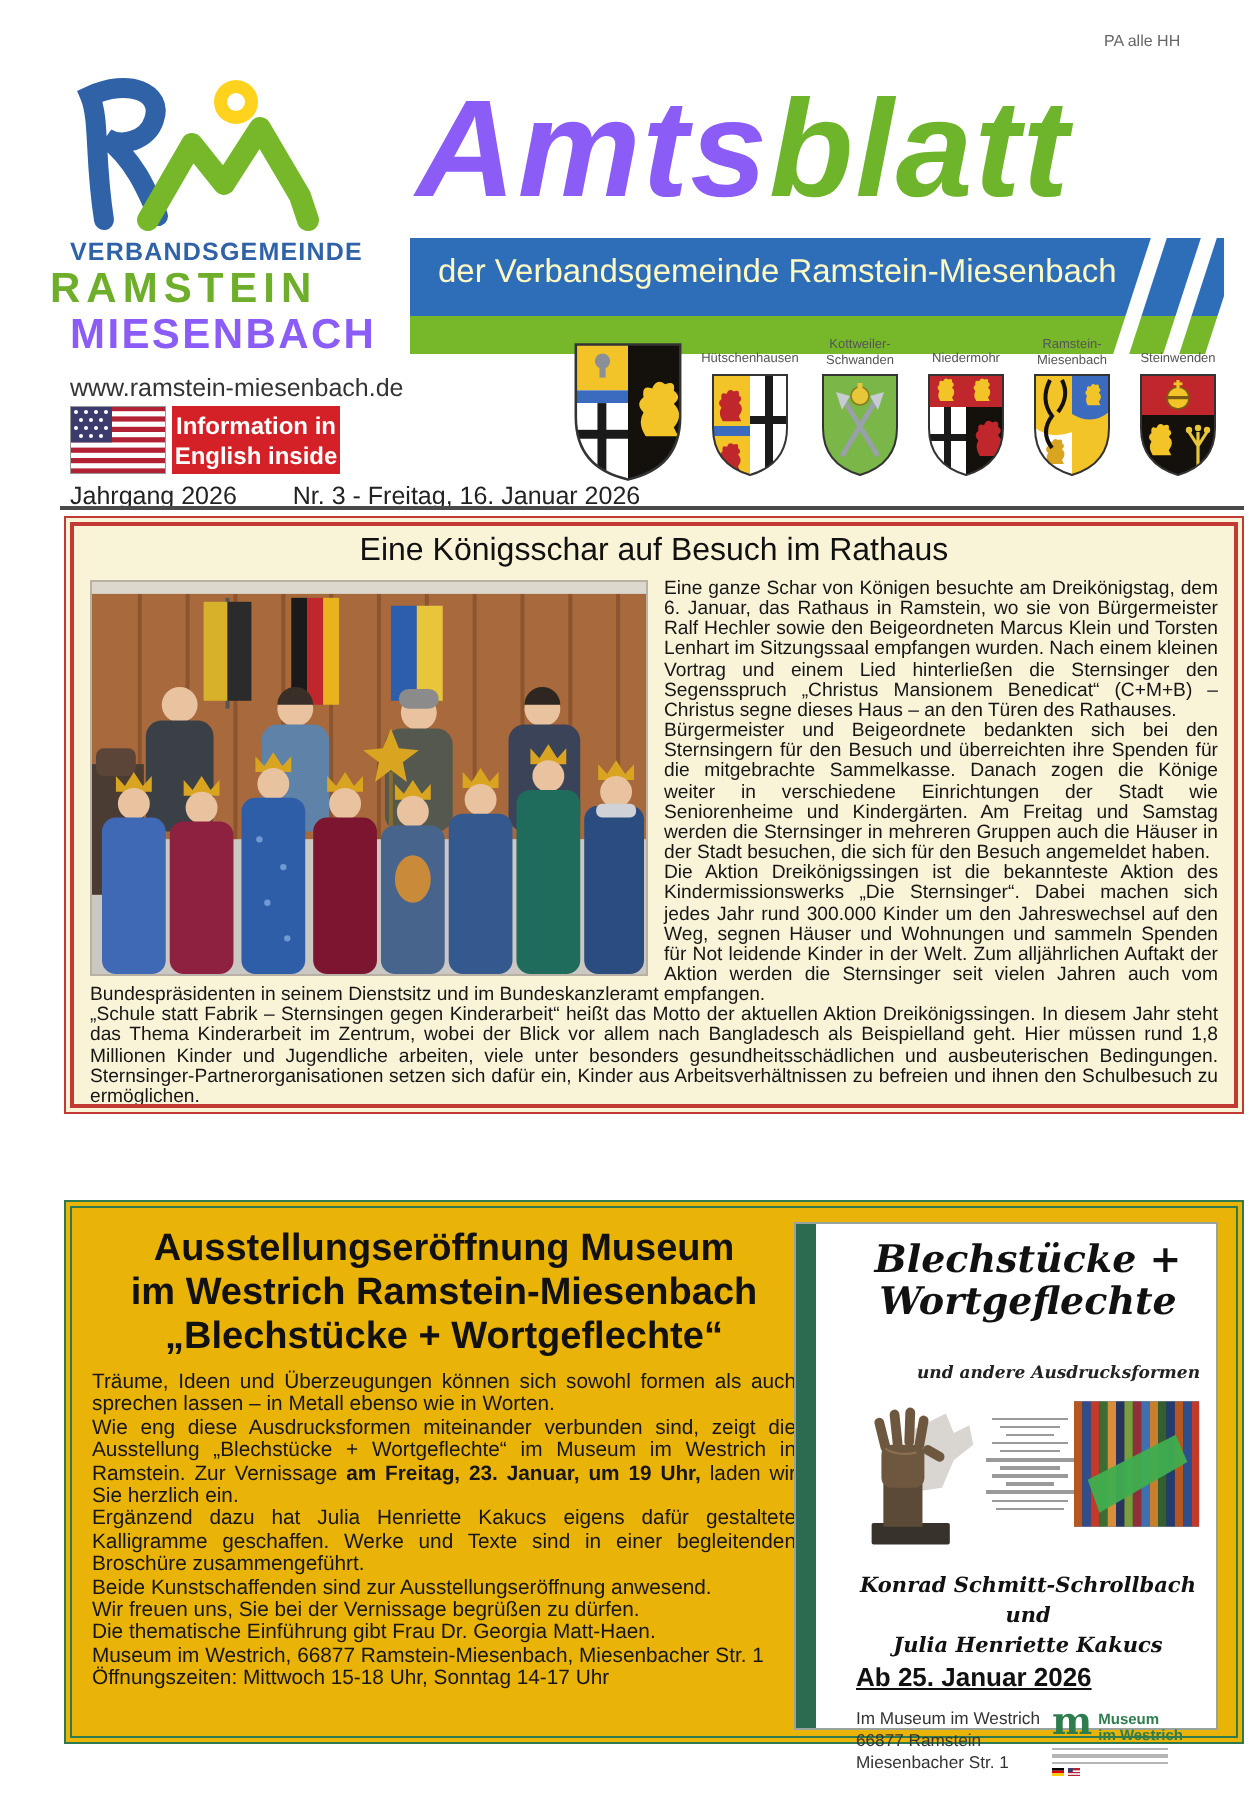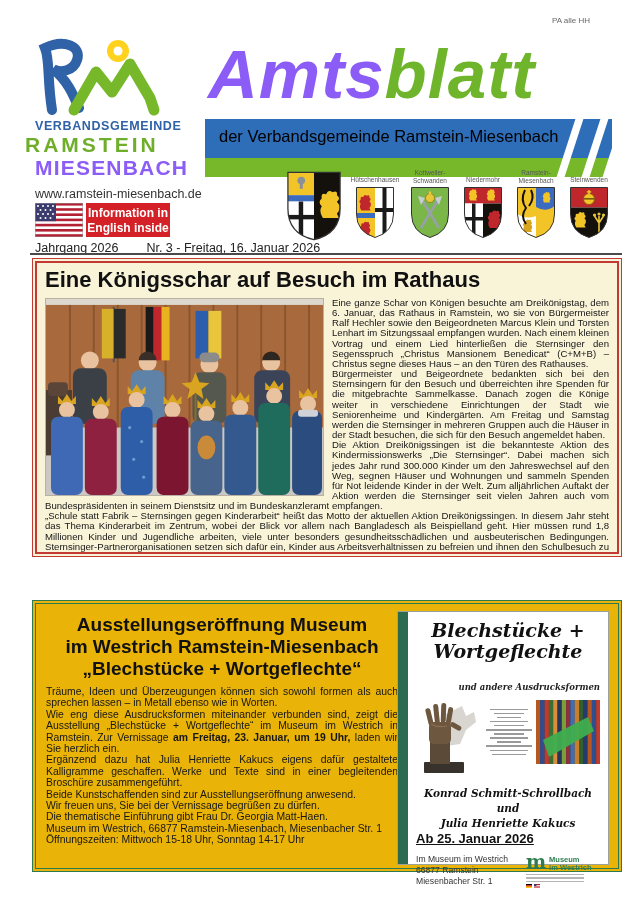--- a/index.html
+++ b/index.html
@@ -10,56 +10,56 @@
   
   .pa-note{top:16px;left:552px;font-size:8px;color:#666;}
   .rm-logo{left:32px;top:36px;}
   .org1{left:35px;top:119px;font-size:12.5px;font-weight:bold;letter-spacing:.6px;color:#2f62a7;}
   .org2{left:25px;top:133px;font-size:21px;font-weight:bold;letter-spacing:3px;color:#6fae2b;}
   .org3{left:35px;top:156px;font-size:21px;font-weight:bold;letter-spacing:1.2px;color:#8b5cf6;}
   .amtsblatt{left:208px;top:38px;width:412px;font-size:69px;font-style:italic;font-weight:bold;
              letter-spacing:1px;line-height:74px;white-space:nowrap;}
   .amtsblatt .t-blue{color:#8b5cf6;}
   .amtsblatt .t-green{color:#6fb52c;}
-  .bluebar{left:205px;top:119px;width:407px;height:42px;background:#2e6db8;color:#000000;
+  .bluebar{left:205px;top:119px;width:407px;height:42px;background:#2e6db8;color:#fef9c3;
            font-size:16.5px;line-height:34px;padding-left:14px;box-sizing:border-box;white-space:nowrap;}
   .greenbar{left:205px;top:158px;width:407px;height:19px;background:#76b82a;}
   .bar-cut{top:115px;height:66px;width:8px;background:#fff;transform:skewX(-18deg);}
   .cut1{left:566px;} .cut2{left:591px;} .cut3{left:612px;width:16px;}
   .website{left:35px;top:187px;font-size:12.5px;color:#333;}
   .usflag{left:35px;top:203px;}
   .eng-box{left:86px;top:203px;width:84px;height:34px;background:#d42027;color:#fff;
            font-size:12px;font-weight:bold;text-align:center;line-height:15px;padding-top:3px;box-sizing:border-box;}
   .issue-line{left:35px;top:241px;font-size:12.5px;color:#222;}
   .issue-line .num{margin-left:28px;}
   .mast-rule{left:30px;top:253px;width:592px;height:2px;background:#4a4a4a;}
 
   
   .coat{position:absolute;}
   .coat-label{position:absolute;width:56px;font-size:6.5px;line-height:7.5px;color:#555;text-align:center;}
 
   
   .box-outer{box-sizing:border-box;}
   .red-outer{left:32px;top:258px;width:590px;height:299px;border:1px solid #c23a33;background:#f9f3d8;padding:2px;}
   .red-inner{border:2px solid #c23a33;height:100%;box-sizing:border-box;padding:4px 8px;overflow:hidden;}
-  .a1-title{font-size:22px;font-weight:bold;color:#111;margin:0 0 5px 0;}
+  .a1-title{text-align:center;font-size:16px;font-weight:normal;color:#111;margin:0 0 5px 0;}
   .a1-photo{float:left;width:279px;height:198px;margin:0 8px 3px 0;border:1px solid #b9b2a4;box-sizing:border-box;background:#cbc8c4;}
   .a1-body p{margin:0;font-size:9.6px;line-height:10.15px;text-align:justify;color:#161616;}
 
   .green-outer{left:32px;top:600px;width:590px;height:272px;border:1px solid #2e7a50;background:#eab308;padding:2px;}
   .green-inner{border:1px solid #2e7a50;height:100%;box-sizing:border-box;padding:8px 10px;position:relative;}
   .a2-col{width:352px;}
   .a2-title{text-align:center;font-size:19px;line-height:22px;font-weight:bold;color:#111;margin:2px 0 6px 0;}
   .a2-col p{margin:0;font-size:10.4px;line-height:11.4px;text-align:justify;color:#161616;}
 
   
   .poster{position:absolute;right:9px;top:7px;width:212px;height:254px;background:#fff;
           border:1px solid #9aa39b;box-sizing:border-box;}
   .poster-strip{position:absolute;left:0;top:0;width:10px;height:100%;background:#2c6b4f;}
-  .poster-content{margin-left:10px;padding:8px 8px 4px 8px;position:relative;height:100%;box-sizing:border-box;
+  .poster-content{margin-left:10px;padding:8px 8px 4px 20px;position:relative;height:100%;box-sizing:border-box;
                   font-family:"DejaVu Serif",serif;}
   .poster-title{font-size:19px;line-height:21px;font-weight:bold;font-style:italic;text-align:center;color:#111;}
   .poster-sub{font-size:8.5px;font-weight:bold;font-style:italic;text-align:right;margin-top:20px;color:#222;}
   .art-row{display:flex;align-items:flex-start;justify-content:space-between;margin-top:8px;height:78px;}
   .poem{width:46px;padding-top:6px;}
   .poem i{display:block;height:1.5px;background:#9a9a9a;margin:2.6px auto;}
   .pw1{width:30px;} .pw2{width:38px;} .pw3{width:24px;} .pw4{width:34px;} .pgap{height:4px;background:transparent;}
   .poster-artists{font-size:10.5px;line-height:15px;font-weight:bold;font-style:italic;text-align:center;margin-top:8px;color:#111;}
   .poster-date{font-family:"Liberation Sans",sans-serif;font-size:13px;font-weight:bold;color:#111;margin-top:0;text-decoration:underline;}
   .poster-bottom{display:flex;justify-content:space-between;align-items:flex-start;margin-top:8px;

